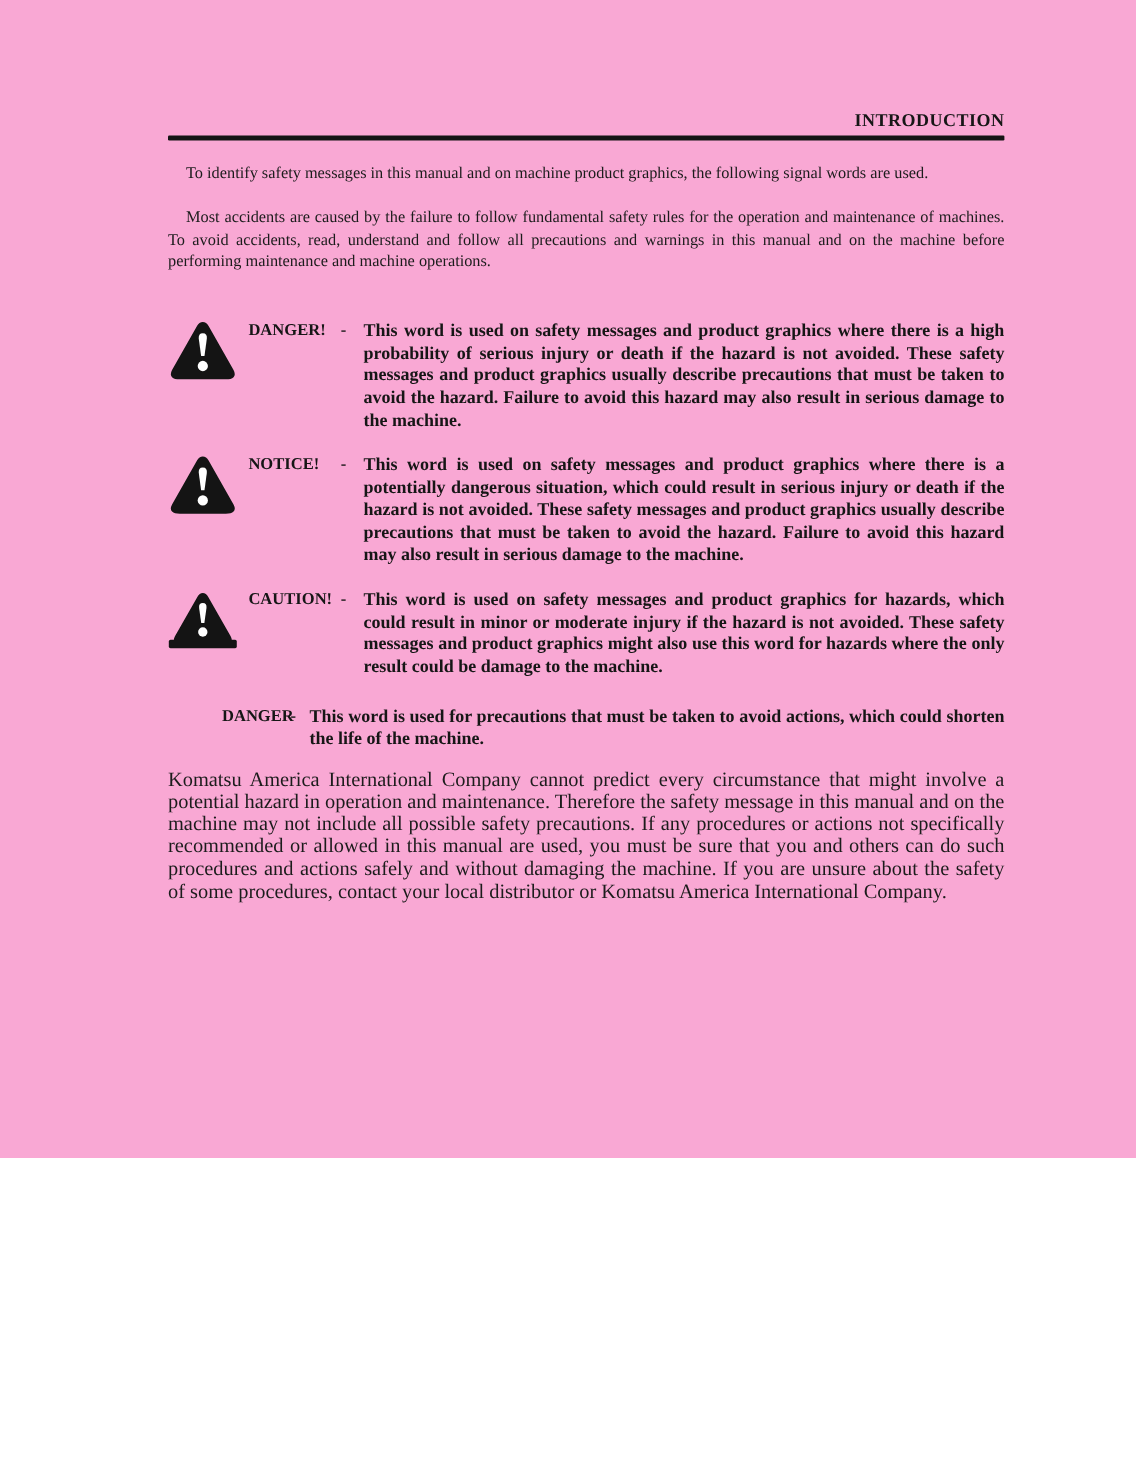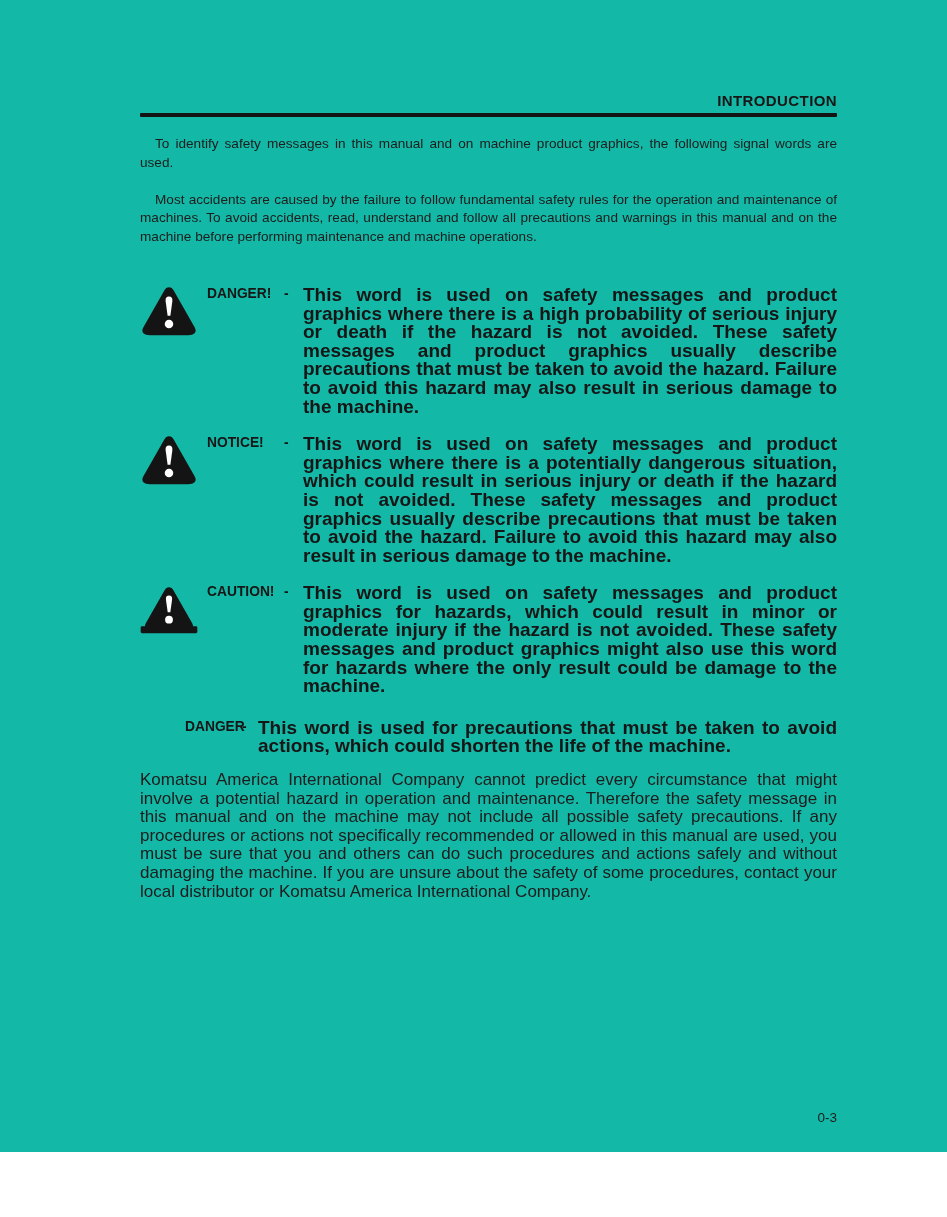--- a/index.html
+++ b/index.html
@@ -3,23 +3,23 @@
 <meta charset="utf-8">
 <style>
   html, body {
     margin: 0;
     padding: 0;
     background: #ffffff;
   }
   .page {
     position: relative;
     width: 947px;
-    height: 1152px;
-    background: #14b8a6;
-    font-family: Liberation Sans, sans-serif;
+    height: 965px;
+    background: #f9a8d4;
+    font-family: Liberation Serif, serif;
     color: #1a1a1a;
     overflow: hidden;
   }
   .content {
     position: absolute;
     left: 140px;
     top: 0;
     width: 697px;
   }
   
@@ -79,21 +79,21 @@
     color: #161616;
     white-space: nowrap;
   }
   .sig-dash {
     font-size: 13.8px;
     font-weight: bold;
     padding-top: 3px;
     color: #161616;
   }
   .sig-text {
-    font-size: 19px;
+    font-size: 15px;
     font-weight: bold;
     line-height: 18.6px;
     text-align: justify;
     padding-top: 3px;
     color: #161616;
   }
   
   .notice-row {
     display: grid;
     grid-template-columns: 45px 57px 16px 1fr;

